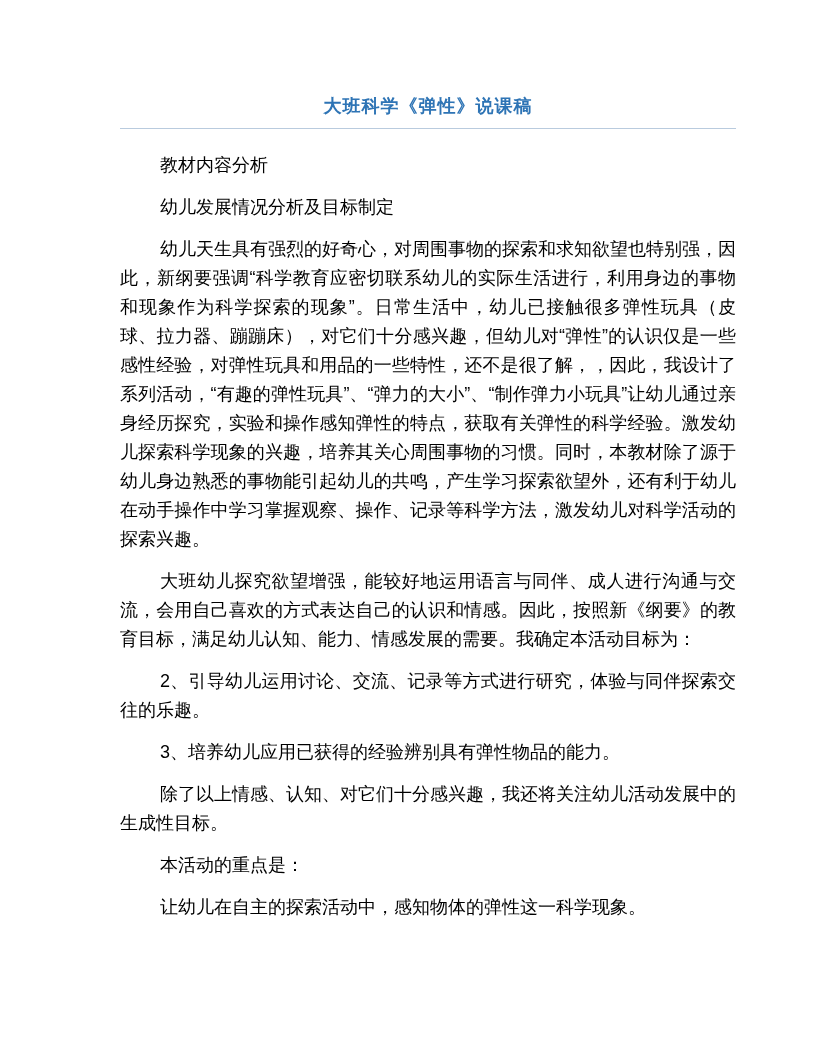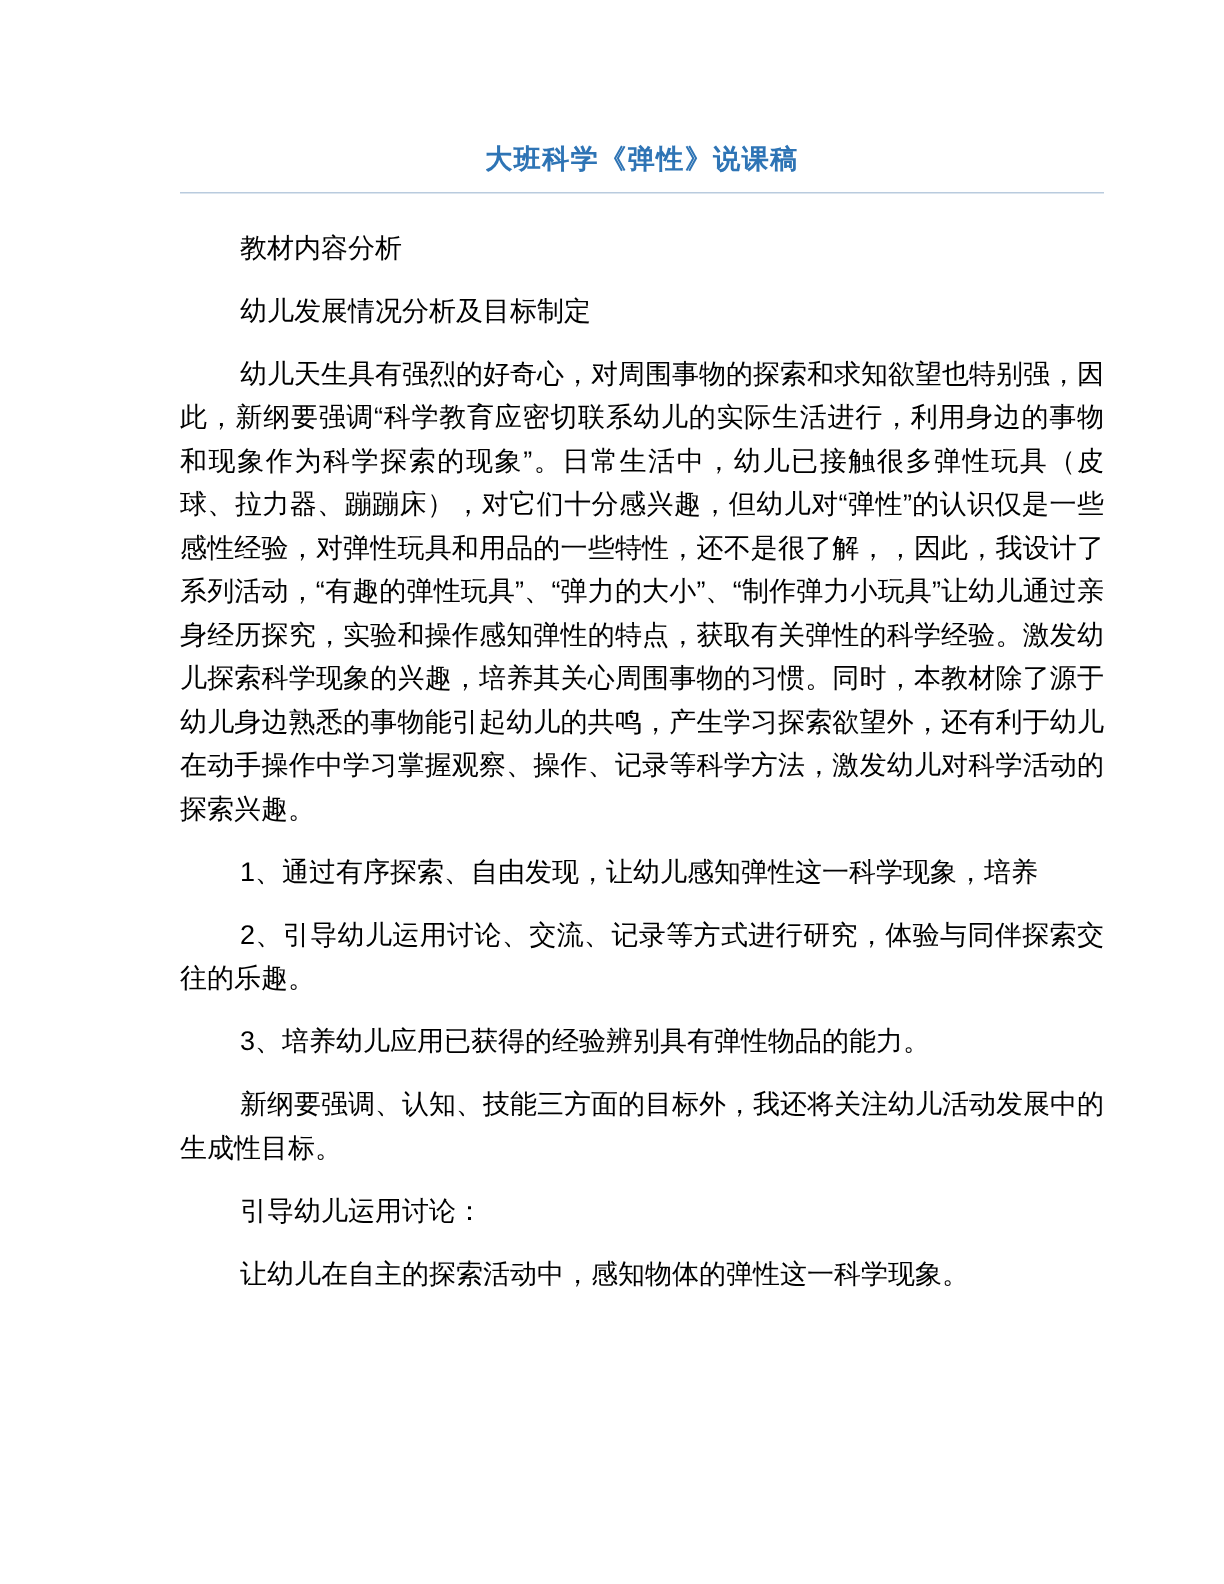--- a/index.html
+++ b/index.html
@@ -45,20 +45,20 @@
 </head>
 <body>
 
 <div class="page">
   <h1 class="doc-title">大班科学《弹性》说课稿</h1>
   <hr class="title-rule">
   <div class="doc-body">
     <p>教材内容分析</p>
     <p>幼儿发展情况分析及目标制定</p>
     <p>幼儿天生具有强烈的好奇心，对周围事物的探索和求知欲望也特别强，因此，新纲要强调“科学教育应密切联系幼儿的实际生活进行，利用身边的事物和现象作为科学探索的现象”。日常生活中，幼儿已接触很多弹性玩具（皮球、拉力器、蹦蹦床），对它们十分感兴趣，但幼儿对“弹性”的认识仅是一些感性经验，对弹性玩具和用品的一些特性，还不是很了解，，因此，我设计了系列活动，“有趣的弹性玩具”、“弹力的大小”、“制作弹力小玩具”让幼儿通过亲身经历探究，实验和操作感知弹性的特点，获取有关弹性的科学经验。激发幼儿探索科学现象的兴趣，培养其关心周围事物的习惯。同时，本教材除了源于幼儿身边熟悉的事物能引起幼儿的共鸣，产生学习探索欲望外，还有利于幼儿在动手操作中学习掌握观察、操作、记录等科学方法，激发幼儿对科学活动的探索兴趣。</p>
-    <p>1、通过有序探索、自由发现，让幼儿感知弹性这一科学现象，培养</p>
+    <p>大班幼儿探究欲望增强，能较好地运用语言与同伴、成人进行沟通与交流，会用自己喜欢的方式表达自己的认识和情感。因此，按照新《纲要》的教育目标，满足幼儿认知、能力、情感发展的需要。我确定本活动目标为：</p>
     <p>2、引导幼儿运用讨论、交流、记录等方式进行研究，体验与同伴探索交往的乐趣。</p>
     <p>3、培养幼儿应用已获得的经验辨别具有弹性物品的能力。</p>
-    <p>新纲要强调、认知、技能三方面的目标外，我还将关注幼儿活动发展中的生成性目标。</p>
-    <p>引导幼儿运用讨论：</p>
+    <p>除了以上情感、认知、对它们十分感兴趣，我还将关注幼儿活动发展中的生成性目标。</p>
+    <p>本活动的重点是：</p>
     <p>让幼儿在自主的探索活动中，感知物体的弹性这一科学现象。</p>
   </div>
 </div>
 
 </body></html>

